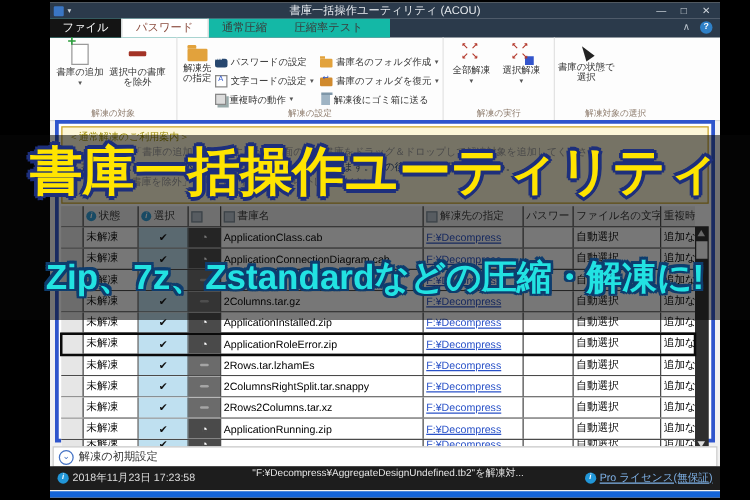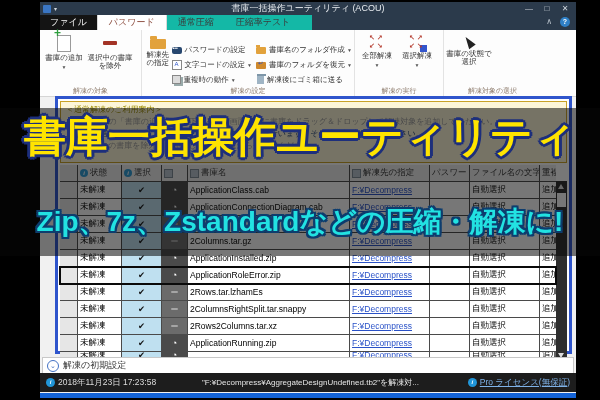--- a/index.html
+++ b/index.html
@@ -57,21 +57,21 @@
   .trash-ic::before{content:"";position:absolute;left:0;top:-2px;width:9px;height:2px;background:#7e96a8;}
   .expand4-ic{width:16px;height:16px;position:relative;color:#b3372a;font-size:7px;line-height:8px;font-weight:bold;}
   .expand4-ic::before{content:"↖ ↗";position:absolute;left:0;top:0;}
   .expand4-ic::after{content:"↙ ↘";position:absolute;left:0;top:8px;}
   .selsq{position:absolute;right:-2px;bottom:-2px;width:7px;height:7px;background:#3355cc;}
   .cursor-ic{width:0;height:0;border-left:4px solid transparent;border-right:4px solid transparent;
              border-bottom:12px solid #222;transform:rotate(-35deg);margin-top:2px;}
   .grid-ic{background:#4a7ab5;border:1px solid #2d4f7d;width:8px;height:7px;}
   .grid-ic::after{content:"";position:absolute;left:3px;top:0;bottom:0;width:1px;background:#cfe0f2;}
   
-  .mainbox{position:absolute;left:4px;right:4px;top:94px;bottom:44px;border:3px solid #2f55cc;background:#fff;padding:2px;margin-left:11px;}
+  .mainbox{position:absolute;left:4px;right:4px;top:94px;bottom:44px;border:3px solid #2f55cc;background:#fff;padding:2px;}
   .guide{height:56px;background:#fdf6d8;border:1px solid #c9a227;padding:2px 5px;font-size:8px;line-height:12px;overflow:hidden;}
   .ghead{color:#9a8a00;font-size:8px;}
   .gline{white-space:nowrap;overflow:hidden;}
   .gline .arr{font-weight:bold;margin-right:2px;}
   .gdim{color:#9a9a9a;}.gdim .arr{color:#7fb3b3;}
   .gact{color:#2a4a7a;}.gact .arr{color:#1f9bb5;}
   
   .tablewrap{position:relative;margin-top:2px;padding-right:11px;--cols:18px 44px 40px 26px 162px 80px 40px 70px 1fr;}
   .trow{display:grid;grid-template-columns:var(--cols);height:16px;border-bottom:1px solid #4a4a4a;
         font-size:8.5px;background:#fff;}
@@ -102,21 +102,21 @@
   .harrow{position:absolute;top:2px;width:0;height:0;border-top:3px solid transparent;border-bottom:3px solid transparent;}
   .hleft{left:3px;border-right:5px solid #555;}
   .hright{right:3px;border-left:5px solid #555;}
   .hthumb{position:absolute;left:12px;top:1px;width:130px;height:6px;background:#fff;border:1px solid #bbb;}
   
   .expander{position:absolute;left:2px;right:2px;top:355px;height:15px;background:#fff;border:1px solid #c8c8c8;
             display:flex;align-items:center;font-size:9px;color:#333;}
   .chev-circ{width:10px;height:10px;border:1px solid #4472c4;border-radius:50%;color:#4472c4;font-size:7px;
              line-height:9px;text-align:center;margin:0 4px;}
   .statusbar{position:absolute;left:0;right:0;top:371px;height:19px;background:#1d1d1d;color:#ddd;
-             display:flex;align-items:center;font-size:8.5px;}
+             display:flex;font-size:8.5px;}
   .sb-ic{width:9px;height:9px;border-radius:50%;background:#2196d8;color:#fff;font-size:6px;line-height:9px;
          text-align:center;font-style:italic;font-weight:bold;margin:0 3px;flex:none;}
   .sb-left{display:flex;align-items:center;margin-left:3px;}
   .sb-mid{flex:1;text-align:center;overflow:hidden;white-space:nowrap;font-size:8px;color:#e6e6e6;}
   .sb-right{display:flex;align-items:center;margin-right:6px;}
   .sb-right a{color:#7fb2e8;text-decoration:underline;}
   .accent{position:absolute;left:0;right:0;bottom:0;height:5px;background:#1464d8;}
   
   .shade{position:absolute;left:0;top:108px;width:600px;height:148px;background:rgba(8,8,8,0.55);z-index:5;}
   .bigtitle{position:absolute;left:0;width:600px;top:116px;z-index:6;text-align:center;font-weight:bold;

